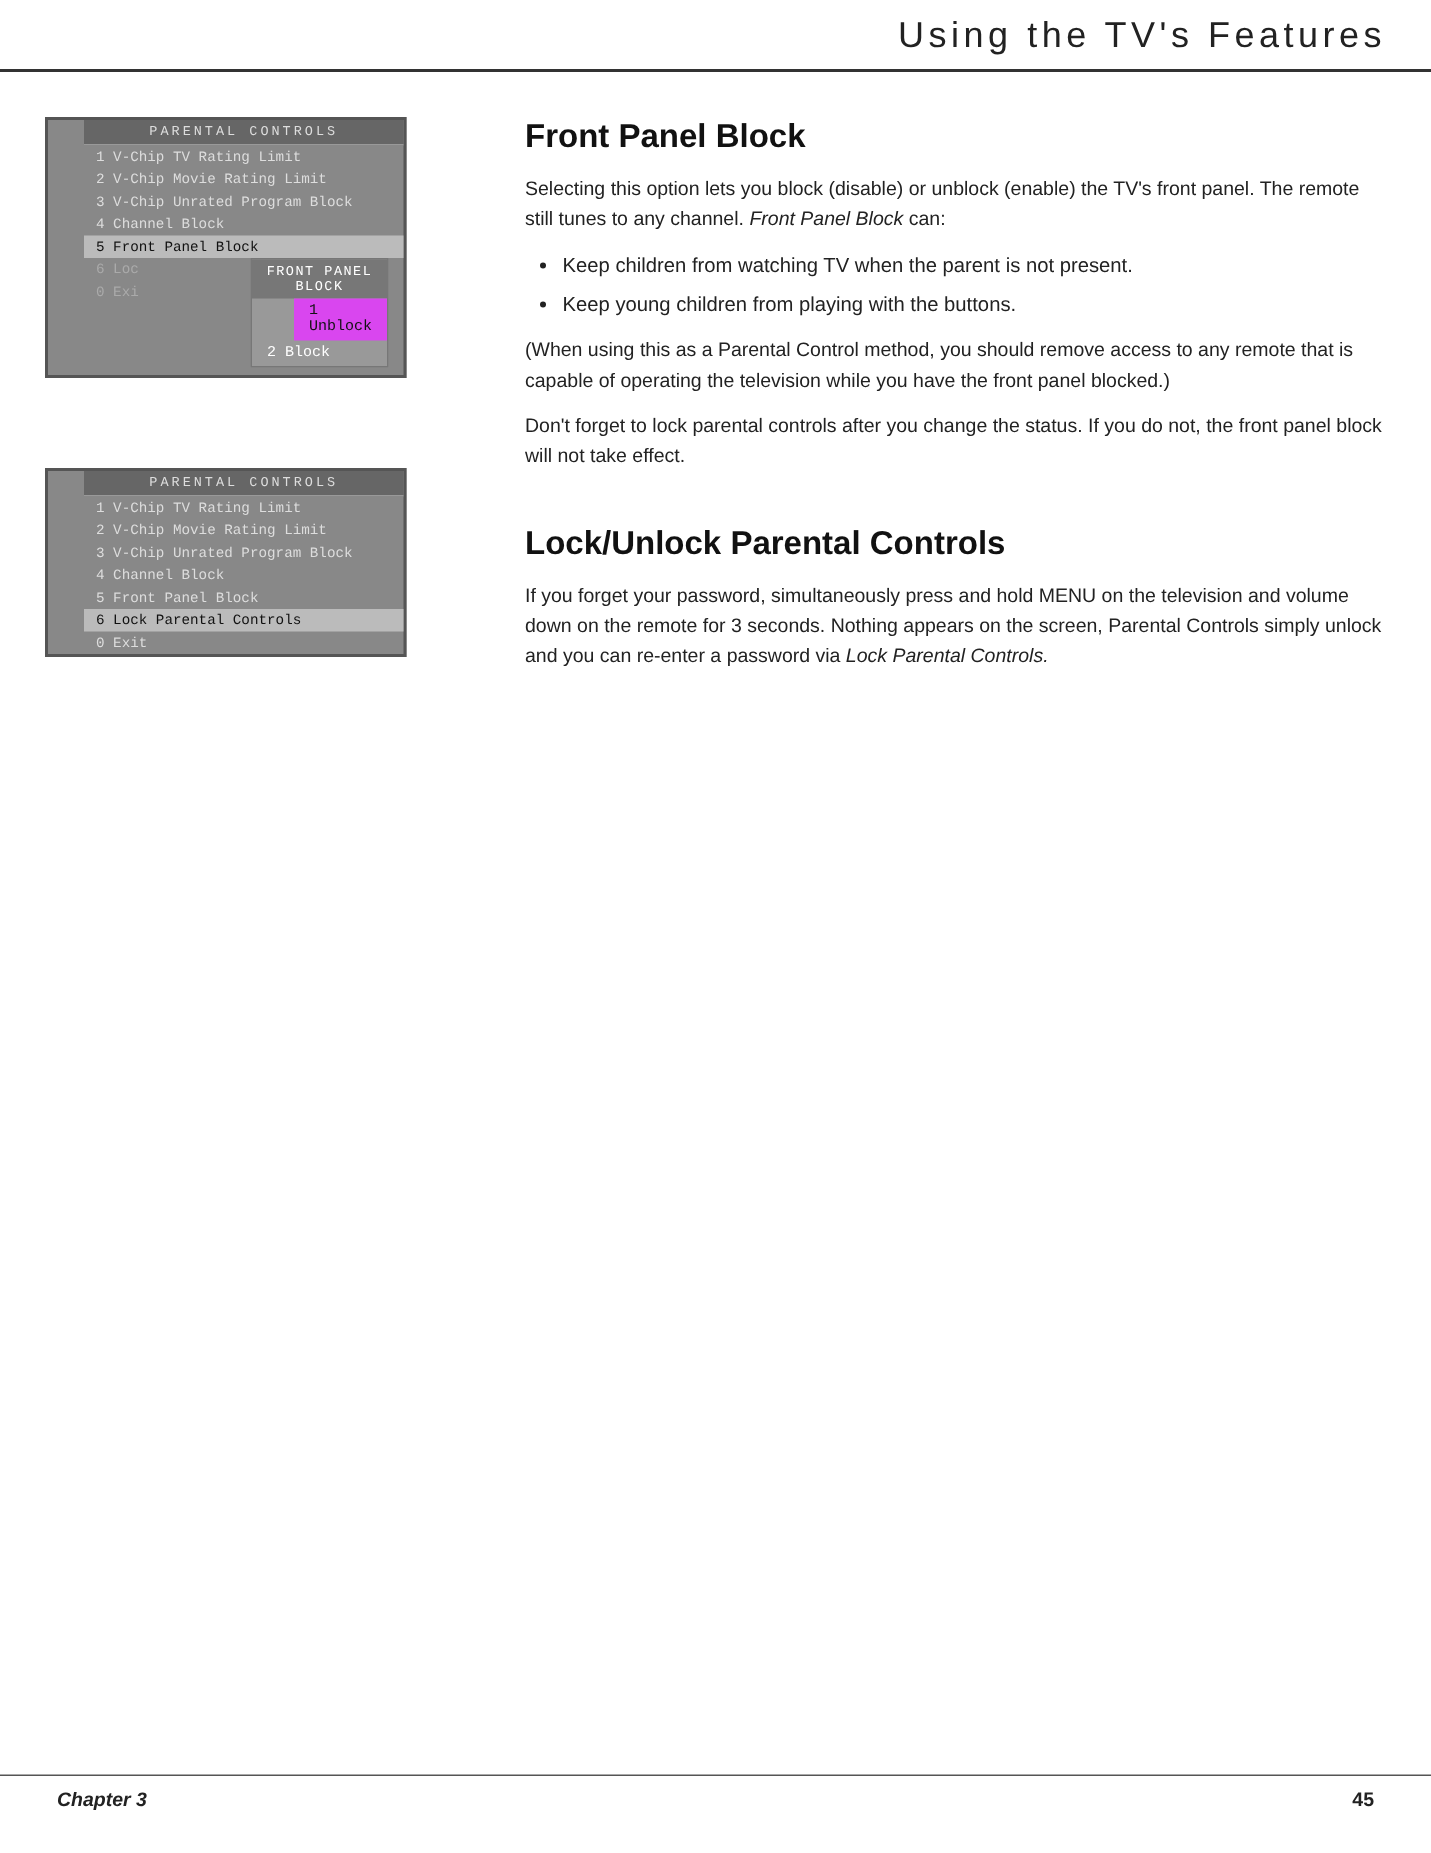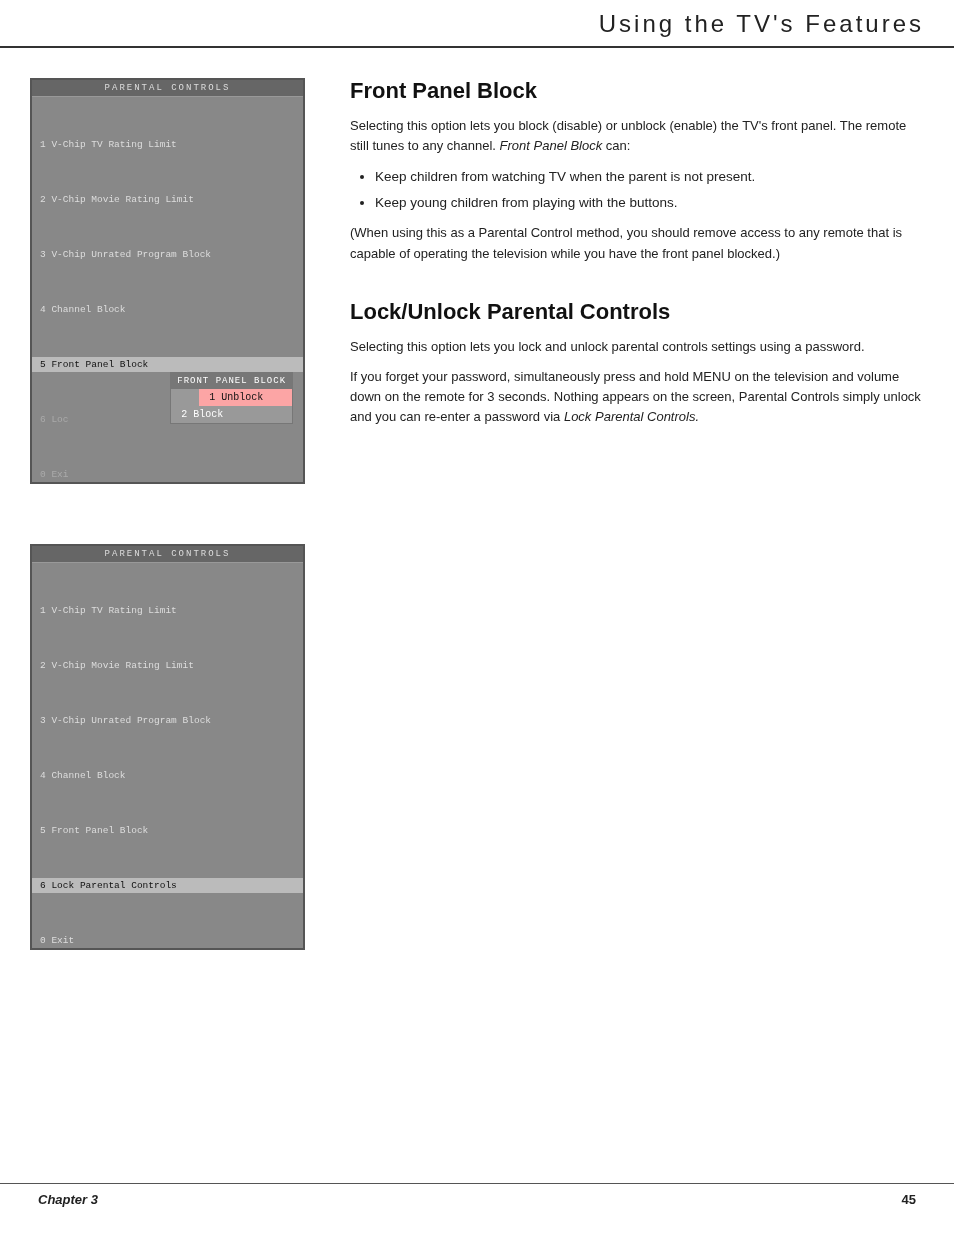--- a/index.html
+++ b/index.html
@@ -48,43 +48,43 @@
 
     
     .right-column {
       flex: 1;
     }
 
     
     .screen-mockup {
       background: #888;
       border: 2px solid #555;
-      width: 275px;
+      width: 241px;
       margin-bottom: 20px;
       font-family: 'Courier New', Courier, monospace;
       font-size: 10px;
       color: #fff;
+      padding-left: 24px;
     }
 
     .screen-mockup .menu-header {
       background: #666;
       color: #ddd;
       text-align: center;
       padding: 3px 5px;
       font-size: 9px;
       letter-spacing: 2px;
       border-bottom: 1px solid #999;
     }
 
     .screen-mockup .menu-item {
       padding: 2px 8px;
       color: #ddd;
       font-size: 9.5px;
       white-space: nowrap;
-      margin-top: 40px;
     }
 
     .screen-mockup .menu-item.highlighted {
       background: #bbb;
       color: #111;
     }
 
     .screen-mockup .menu-item.dimmed {
       color: #aaa;
     }
@@ -105,21 +105,21 @@
       letter-spacing: 1px;
     }
 
     .submenu-overlay .submenu-item {
       padding: 3px 10px;
       color: #fff;
       font-size: 10px;
     }
 
     .submenu-overlay .submenu-item.highlighted {
-      background: #fca5a5;
+      background: #d946ef;
       color: #111;
       margin-left: 28px;
     }
 
     
     .section-heading {
       font-size: 22px;
       font-weight: bold;
       margin-bottom: 12px;
       margin-top: 0;
@@ -241,25 +241,25 @@
     <div class="section-block">
       <h2 class="section-heading">Front Panel Block</h2>
       <p class="section-text">
         Selecting this option lets you block (disable) or unblock (enable) the TV's front panel. The remote still tunes to any channel. <em>Front Panel Block</em> can:
       </p>
       <ul class="bullet-list">
         <li>Keep children from watching TV when the parent is not present.</li>
         <li>Keep young children from playing with the buttons.</li>
       </ul>
       <p class="section-text">(When using this as a Parental Control method, you should remove access to any remote that is capable of operating the television while you have the front panel blocked.)</p>
+      <p class="section-text">Don't forget to lock parental controls after you change the status. If you do not, the front panel block will not take effect.</p>
     </div>
 
     <div class="section-block">
       <h2 class="section-heading">Lock/Unlock Parental Controls</h2>
-      <p class="section-text">Selecting this option lets you lock and unlock parental controls settings using a password.</p>
       <p class="section-text">
         If you forget your password, simultaneously press and hold MENU on the television and volume down on the remote for 3 seconds. Nothing appears on the screen, Parental Controls simply unlock and you can re-enter a password via <em>Lock Parental Controls.</em>
       </p>
     </div>
 
   </div>
 </div>
 
 <div class="page-footer">
   <span class="chapter-label">Chapter 3</span>

